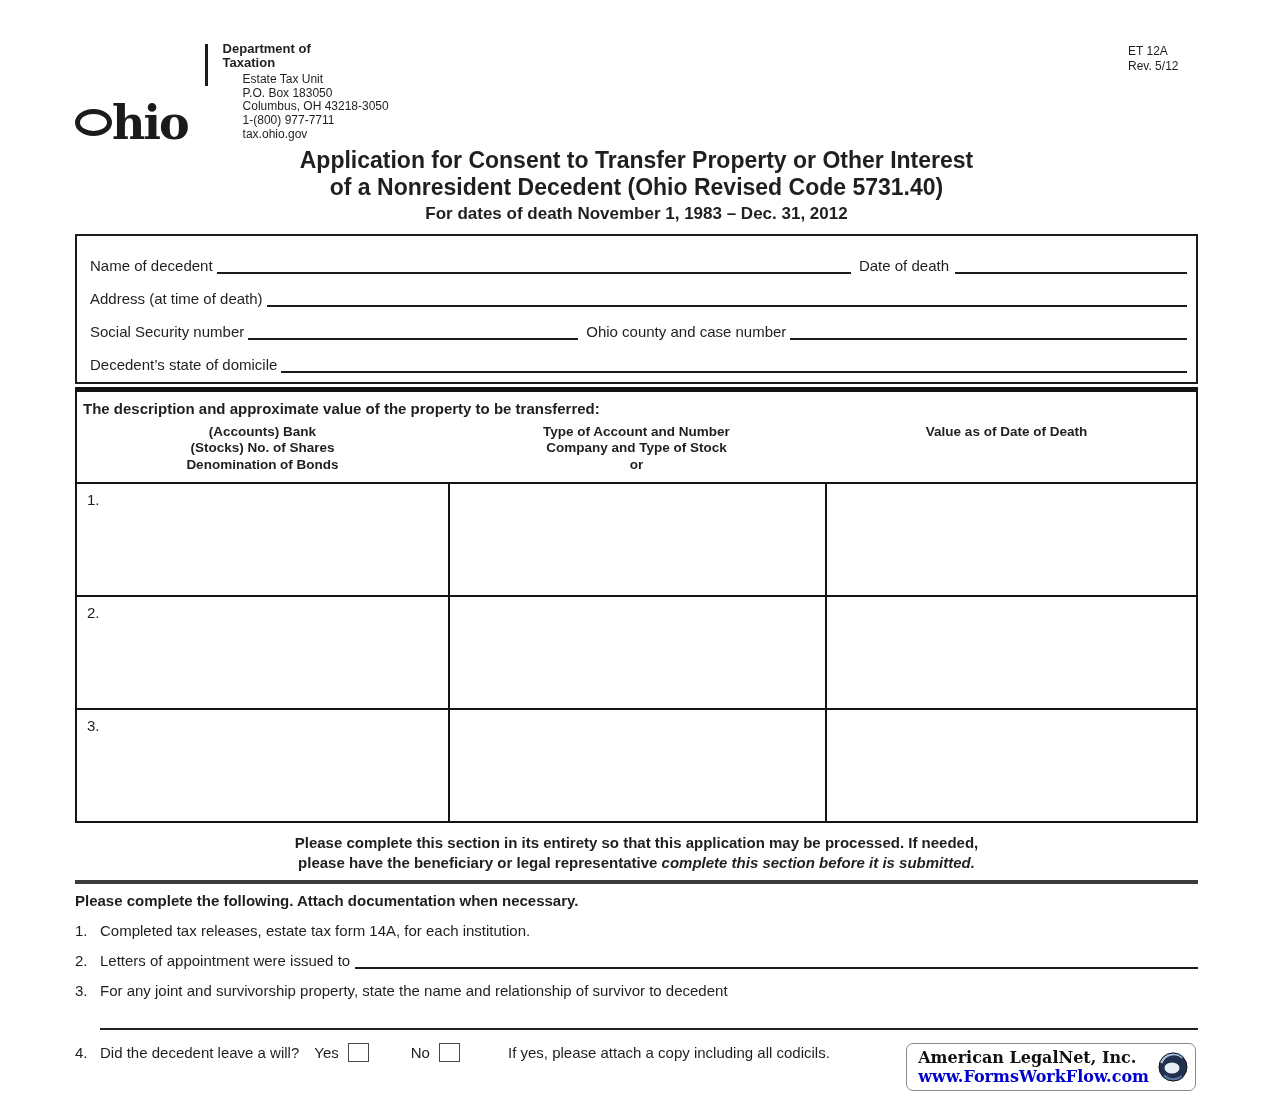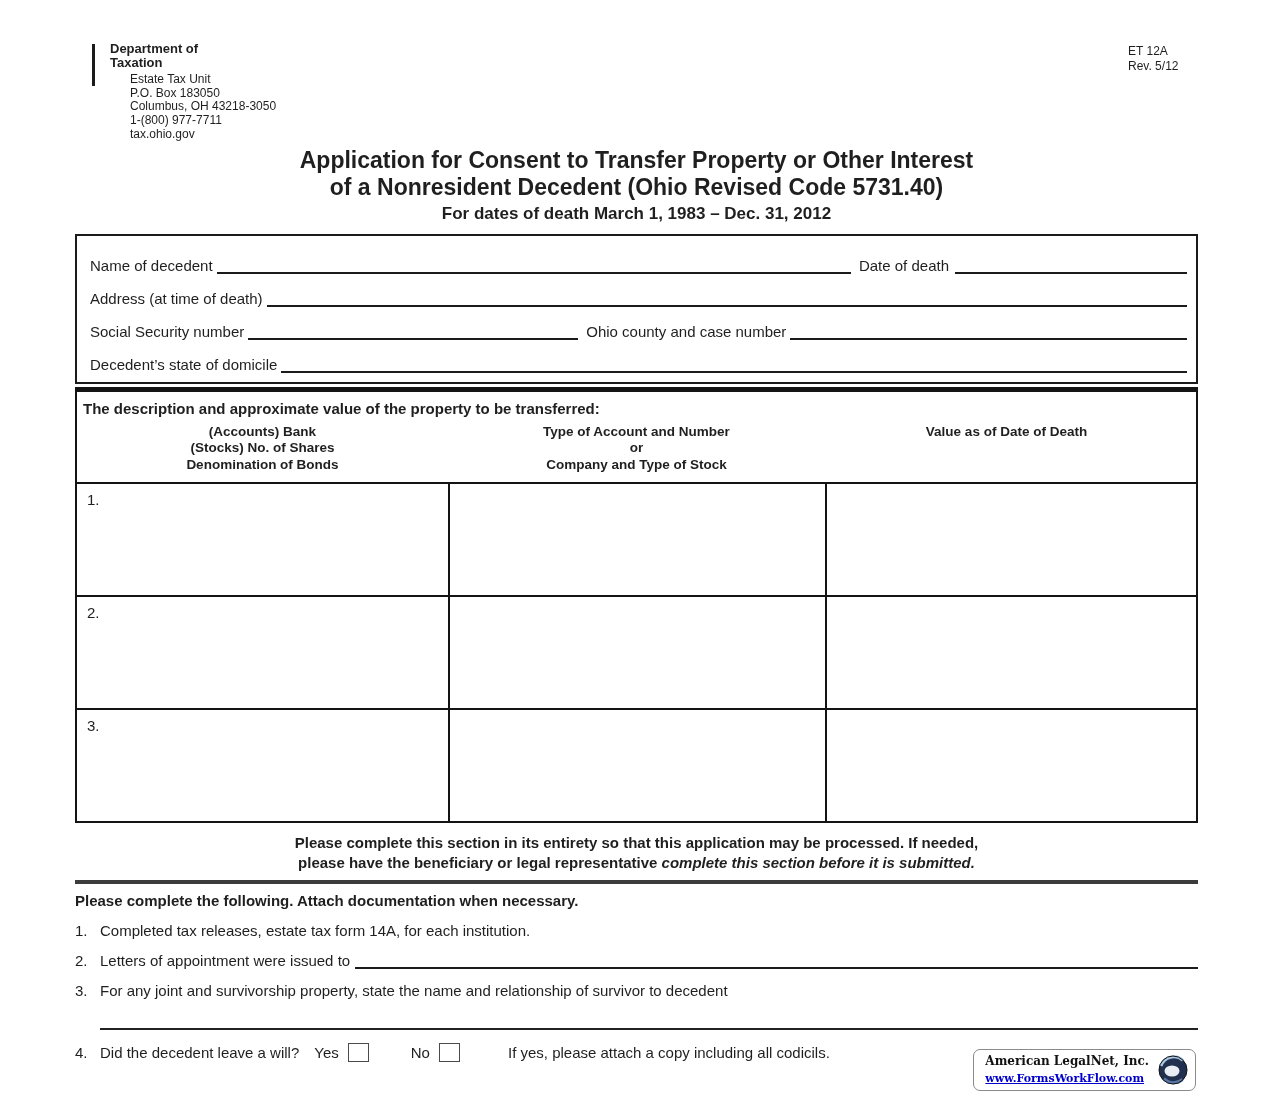--- a/index.html
+++ b/index.html
@@ -76,32 +76,36 @@
   .checkbox { width: 21px; height: 19px; border: 1.5px solid #4a4a4a; margin-left: 9px; flex: none; background: #fff; }
   .suffix { margin-left: 48px; }
 
   
   .badge {
     position: absolute; right: 79px; bottom: 9px;
     border: 1.5px solid #8a8a8a; border-radius: 7px;
     padding: 4px 7px 4px 11px;
     display: flex; align-items: center; gap: 9px; background: #fff;
   }
-  .badge-co { font-family: "DejaVu Serif", serif; font-weight: bold; font-size: 12px; color: #111; }
-  .badge-url { font-family: "DejaVu Serif", serif; font-weight: bold; font-size: 11px; color: #0000cc; text-decoration: underline; cursor: pointer; }
+  .badge-co { font-family: "DejaVu Serif", serif; font-weight: bold; font-size: 16px; color: #111; }
+  .badge-url { font-family: "DejaVu Serif", serif; font-weight: bold; font-size: 16px; color: #0000cc; cursor: pointer; }
   .globe { display: inline-flex; }
 </style>
 </head>
 <body>
 
 <div class="page">
   <div class="content">
 
     <div class="hdr">
       <div class="logo-wrap">
+        <div class="ohio">
+          <span class="logo-o"></span>
+          <span class="logo-hio">hio</span>
+        </div>
         <div class="vbar"></div>
         <div>
           <div class="dept-name">
             <div>Department of</div>
             <div>Taxation</div>
           </div>
           <div class="dept-addr">
             <div>Estate Tax Unit</div>
             <div>P.O. Box 183050</div>
             <div>Columbus, OH 43218-3050</div>
@@ -112,21 +116,21 @@
       </div>
       <div class="meta">
         <div>ET 12A</div>
         <div>Rev. 5/12</div>
       </div>
     </div>
 
     <div class="title">
       <div class="title-main">Application for Consent to Transfer Property or Other Interest</div>
       <div class="title-main">of a Nonresident Decedent (Ohio Revised Code 5731.40)</div>
-      <div class="title-sub">For dates of death March 1, 1983 – Dec. 31, 2012</div>
+      <div class="title-sub">For dates of death November 1, 1983 – Dec. 31, 2012</div>
     </div>
 
     <div class="dbox">
       <div class="drow">
         <span class="lbl">Name of decedent</span>
         <span class="wline grow"></span>
         <span class="lbl pad">Date of death</span>
         <span class="wline w232"></span>
       </div>
       <div class="drow">
@@ -148,22 +152,22 @@
     <div class="ptable">
       <div class="pt-heading">The description and approximate value of the property to be transferred:</div>
       <div class="pt-colheads">
         <div>
           <div>(Accounts) Bank</div>
           <div>(Stocks) No. of Shares</div>
           <div>Denomination of Bonds</div>
         </div>
         <div>
           <div>Type of Account and Number</div>
+          <div>Company and Type of Stock</div>
           <div>or</div>
-          <div>Company and Type of Stock</div>
         </div>
         <div>
           <div>Value as of Date of Death</div>
         </div>
       </div>
       <div class="pt-grid">
         <div class="cell c1">
           <span>1.</span>
         </div>
         <div class="cell c2"></div>

